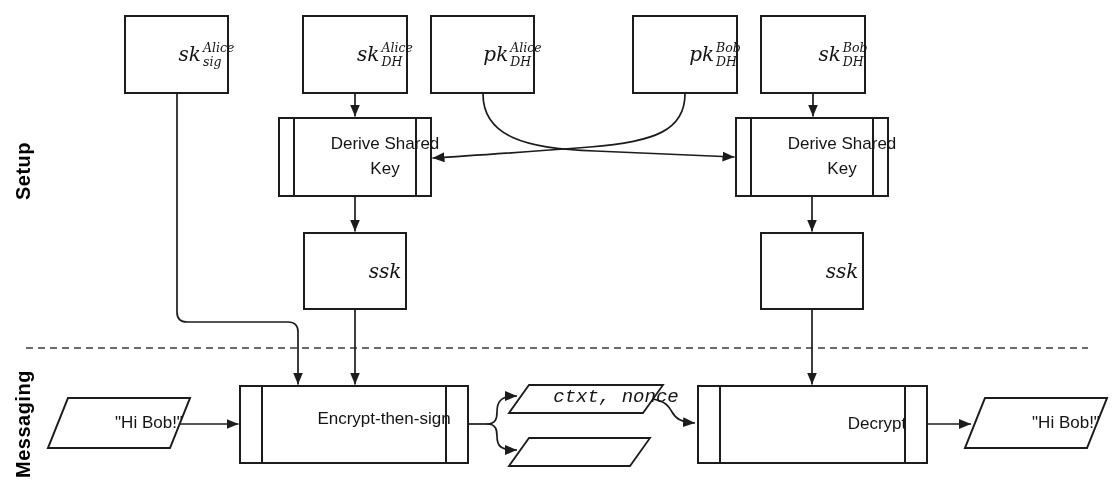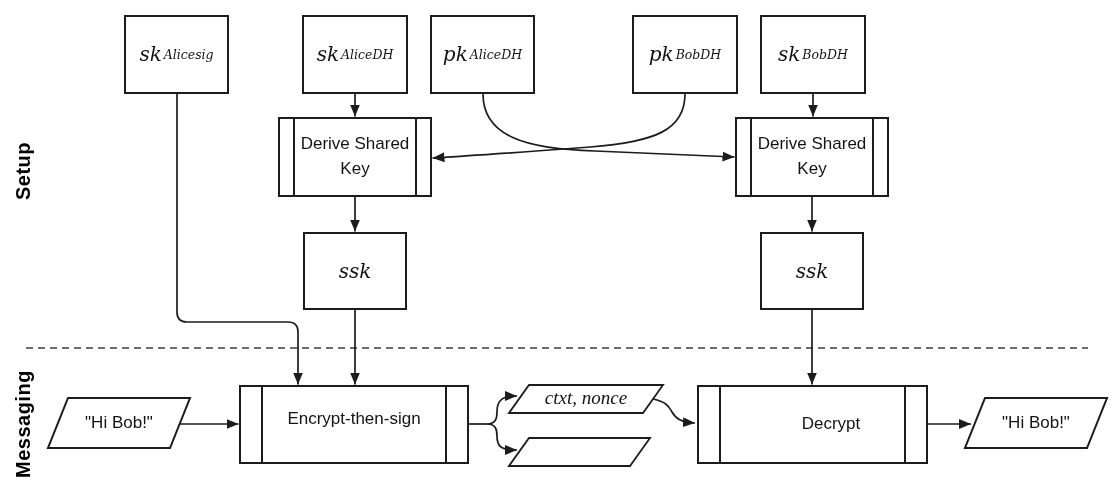--- a/index.html
+++ b/index.html
@@ -11,32 +11,33 @@
     overflow:hidden;
   }
   #wires{position:absolute;left:0;top:0;}
   .lbl{
     position:absolute;
     display:flex;align-items:center;justify-content:center;
     text-align:center;
     font-size:17px;color:#141414;
     line-height:1.45;
     white-space:pre-line;
+    padding-left:30px;
   }
   .math{
     font-family:"DejaVu Serif","Liberation Serif",serif;
     font-style:italic;
     font-size:20px;
   }
   .mscripts{
-    display:inline-flex;flex-direction:row;align-items:center;
+    display:inline-flex;flex-direction:column;align-items:flex-start;
     font-size:12.5px;line-height:1.12;margin-left:2px;
   }
   .mval{
-    font-family:Liberation Serif, serif;
+    font-family:Liberation Mono, monospace;
     font-style:italic;font-size:19px;text-align:center;
   }
   .vlabel{
     position:absolute;
     writing-mode:vertical-rl;
     transform:rotate(180deg);
     display:flex;align-items:center;justify-content:center;
     font-weight:bold;font-size:20px;color:#000;
     letter-spacing:0.5px;
   }
@@ -125,21 +126,21 @@
   <div class="lbl math" style="left:633px;top:16px;width:104px;height:77px;">
     <span>pk</span><span class="mscripts"><span>Bob</span><span>DH</span></span>
   </div>
   <div class="lbl math" style="left:761px;top:16px;width:104px;height:77px;">
     <span>sk</span><span class="mscripts"><span>Bob</span><span>DH</span></span>
   </div>
 
   <div class="lbl" style="left:299px;top:118px;width:112px;height:78px;">Derive Shared Key</div>
   <div class="lbl" style="left:756px;top:118px;width:112px;height:78px;">Derive Shared Key</div>
   <div class="lbl" style="left:262px;top:386px;width:184px;height:67px;">Encrypt-then-sign</div>
-  <div class="lbl" style="left:736px;top:386px;width:190px;height:77px;">Decrypt</div>
+  <div class="lbl" style="left:752px;top:386px;width:190px;height:77px;">Decrypt</div>
 
   <div class="lbl math" style="left:304px;top:233px;width:102px;height:76px;">ssk</div>
   <div class="lbl math" style="left:761px;top:233px;width:102px;height:76px;">ssk</div>
   <div class="lbl" style="left:48px;top:398px;width:142px;height:50px;">"Hi Bob!"</div>
   <div class="lbl mval" style="left:509px;top:384px;width:154px;height:28px;">ctxt, nonce</div>
   <div class="lbl" style="left:965px;top:398px;width:142px;height:50px;">"Hi Bob!"</div>
 
 </div>
 
 </body></html>

